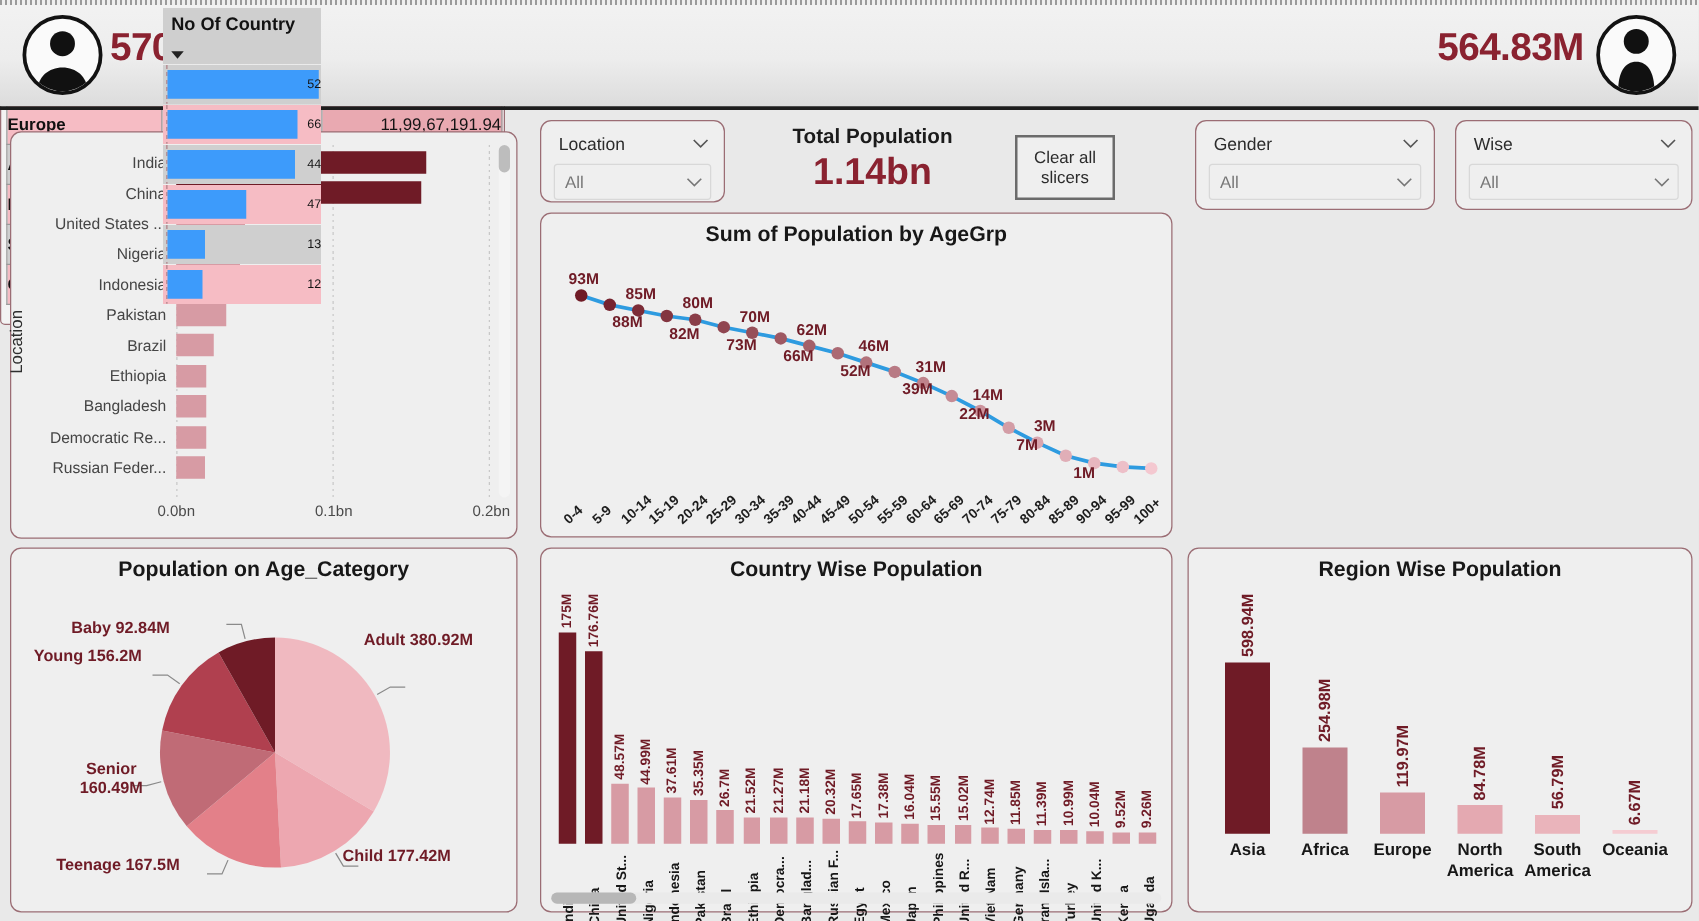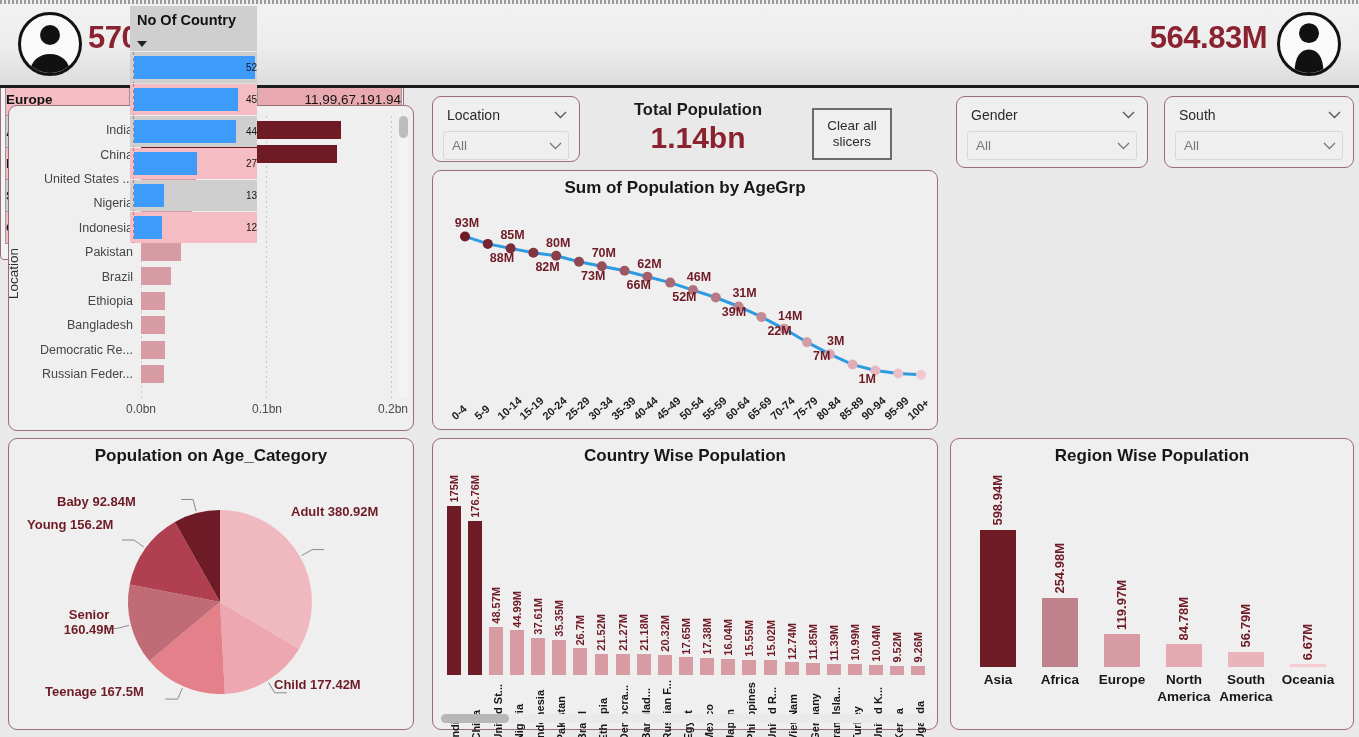--- a/index.html
+++ b/index.html
@@ -278,21 +278,21 @@
       <span class="chev">
         <svg viewBox="0 0 13 8">
             <path d="M1 1l5.5 5.5L12 1" fill="none" stroke="#777" stroke-width="1.3"></path>
           </svg>
       </span>
     </div>
   </div>
 
   <div class="slicer" style="left:1164px; top:96px; width:190px; height:72px;">
     <div class="slicer-head">
-      <span>South</span>
+      <span>Wise</span>
       <span class="chev">
         <svg viewBox="0 0 13 8">
             <path d="M1 1l5.5 5.5L12 1" fill="none" stroke="#555" stroke-width="1.3"></path>
           </svg>
       </span>
     </div>
     <div class="slicer-drop">
       <span>All</span>
       <span class="chev">
         <svg viewBox="0 0 13 8">
@@ -476,37 +476,37 @@
             <td class="cnt" style="background: rgb(207, 207, 207);">
               <span class="cntbar" style="width: 95%;"></span>
               <span class="cntval">52</span>
             </td>
             <td class="pop" style="background: rgb(192, 134, 141); color: rgb(20, 20, 20);">25,49,83,473.30</td>
           </tr>
           <tr>
             <td class="region" style="background: rgb(246, 188, 196);">Europe</td>
             <td class="cnt" style="background: rgb(246, 188, 196);">
               <span class="cntbar" style="width: 82.2115%;"></span>
-              <span class="cntval">45</span>
+              <span class="cntval">66</span>
             </td>
             <td class="pop" style="background: rgb(233, 169, 177); color: rgb(20, 20, 20);">11,99,67,191.94</td>
           </tr>
           <tr>
             <td class="region" style="background: rgb(207, 207, 207);">Asia</td>
             <td class="cnt" style="background: rgb(207, 207, 207);">
               <span class="cntbar" style="width: 80.3846%;"></span>
               <span class="cntval">44</span>
             </td>
             <td class="pop" style="background: rgb(111, 27, 38); color: rgb(43, 43, 43);">59,89,40,981.14</td>
           </tr>
           <tr>
             <td class="region" style="background: rgb(246, 188, 196);">North America</td>
             <td class="cnt" style="background: rgb(246, 188, 196);">
               <span class="cntbar" style="width: 49.3269%;"></span>
-              <span class="cntval">27</span>
+              <span class="cntval">47</span>
             </td>
             <td class="pop" style="background: rgb(233, 169, 177); color: rgb(20, 20, 20);">8,47,76,445.60</td>
           </tr>
           <tr>
             <td class="region" style="background: rgb(207, 207, 207);">South America</td>
             <td class="cnt" style="background: rgb(207, 207, 207);">
               <span class="cntbar" style="width: 23.75%;"></span>
               <span class="cntval">13</span>
             </td>
             <td class="pop" style="background: rgb(238, 181, 189); color: rgb(20, 20, 20);">5,67,94,013.22</td>

